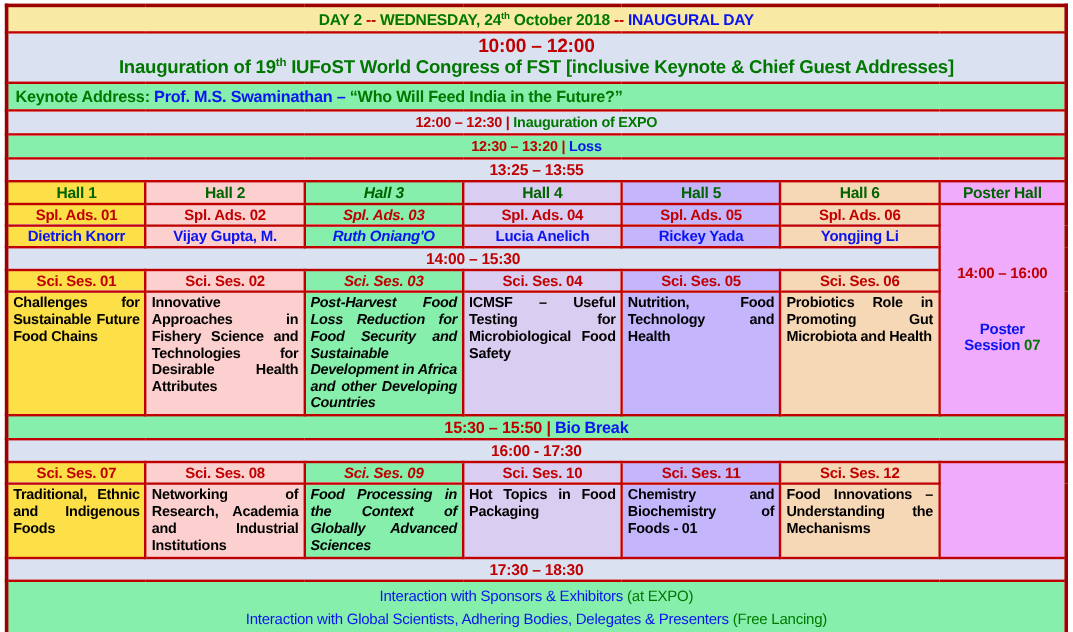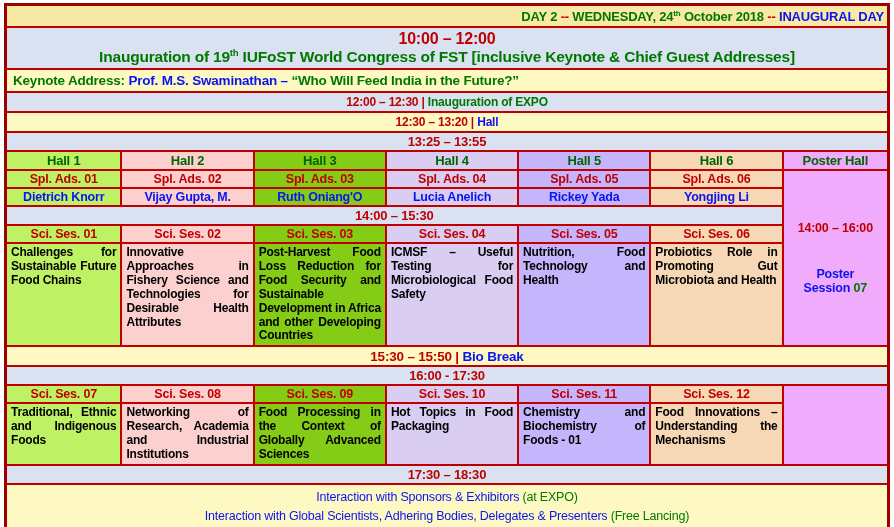--- a/index.html
+++ b/index.html
@@ -9,26 +9,26 @@
   td{border:2px solid #C00000;text-align:center;vertical-align:middle;padding:1px 3px;overflow:hidden;}
   sup{font-size:62%;line-height:0;vertical-align:super;}
 
   
   .c-red{color:#C00000;}
   .c-green{color:#007800;}
   .c-blue{color:#0A14F0;}
   .c-dgreen{color:#006400;}
 
   
-  .bg-cream{background:#F8E9A4;text-align:right;}
+  .bg-cream{background:#F8E9A4;}
   .bg-lblue{background:#DAE2F2;}
-  .bg-white{background:#fef9c3;}
-  .col0{background:#bef264;}
+  .bg-white{background:#86efac;}
+  .col0{background:#fde047;}
   .col1{background:#FCD0CF;}
-  .col2{background:#84cc16;}
+  .col2{background:#86efac;font-style:italic;}
   .col3{background:#DACDF2;}
   .col4{background:#c4b5fd;}
   .col5{background:#F7D8B6;}
   .bg-gold{background:#f0abfc;}
 
   
   .r-day td{height:18px;font-size:13px;}
   .r-inaug td{padding:2px 3px;margin-top:39px;}
   .inaug-time{font-size:16px;}
   .inaug-title{font-size:15.5px;}
@@ -78,21 +78,21 @@
 
     <tr class="r-keynote">
       <td colspan="7" class="bg-white"><span class="c-green">Keynote Address: </span><span class="c-blue">Prof. M.S. Swaminathan – </span><span class="c-green">“Who Will Feed India in the Future?”</span></td>
     </tr>
 
     <tr class="r-slot">
       <td colspan="7" class="bg-lblue"><span class="c-red">12:00 – 12:30 | </span><span class="c-green">Inauguration of EXPO</span></td>
     </tr>
 
     <tr class="r-slot">
-      <td colspan="7" class="bg-white"><span class="c-red">12:30 – 13:20 | </span><span class="c-blue">Hall</span></td>
+      <td colspan="7" class="bg-white"><span class="c-red">12:30 – 13:20 | </span><span class="c-blue">Loss</span></td>
     </tr>
 
     <tr class="r-1325">
       <td colspan="7" class="bg-lblue c-red">13:25 – 13:55</td>
     </tr>
 
     <tr class="r-hall">
       <td class="col0 c-dgreen">Hall 1</td>
       <td class="col1 c-dgreen">Hall 2</td>
       <td class="col2 c-dgreen">Hall 3</td>

